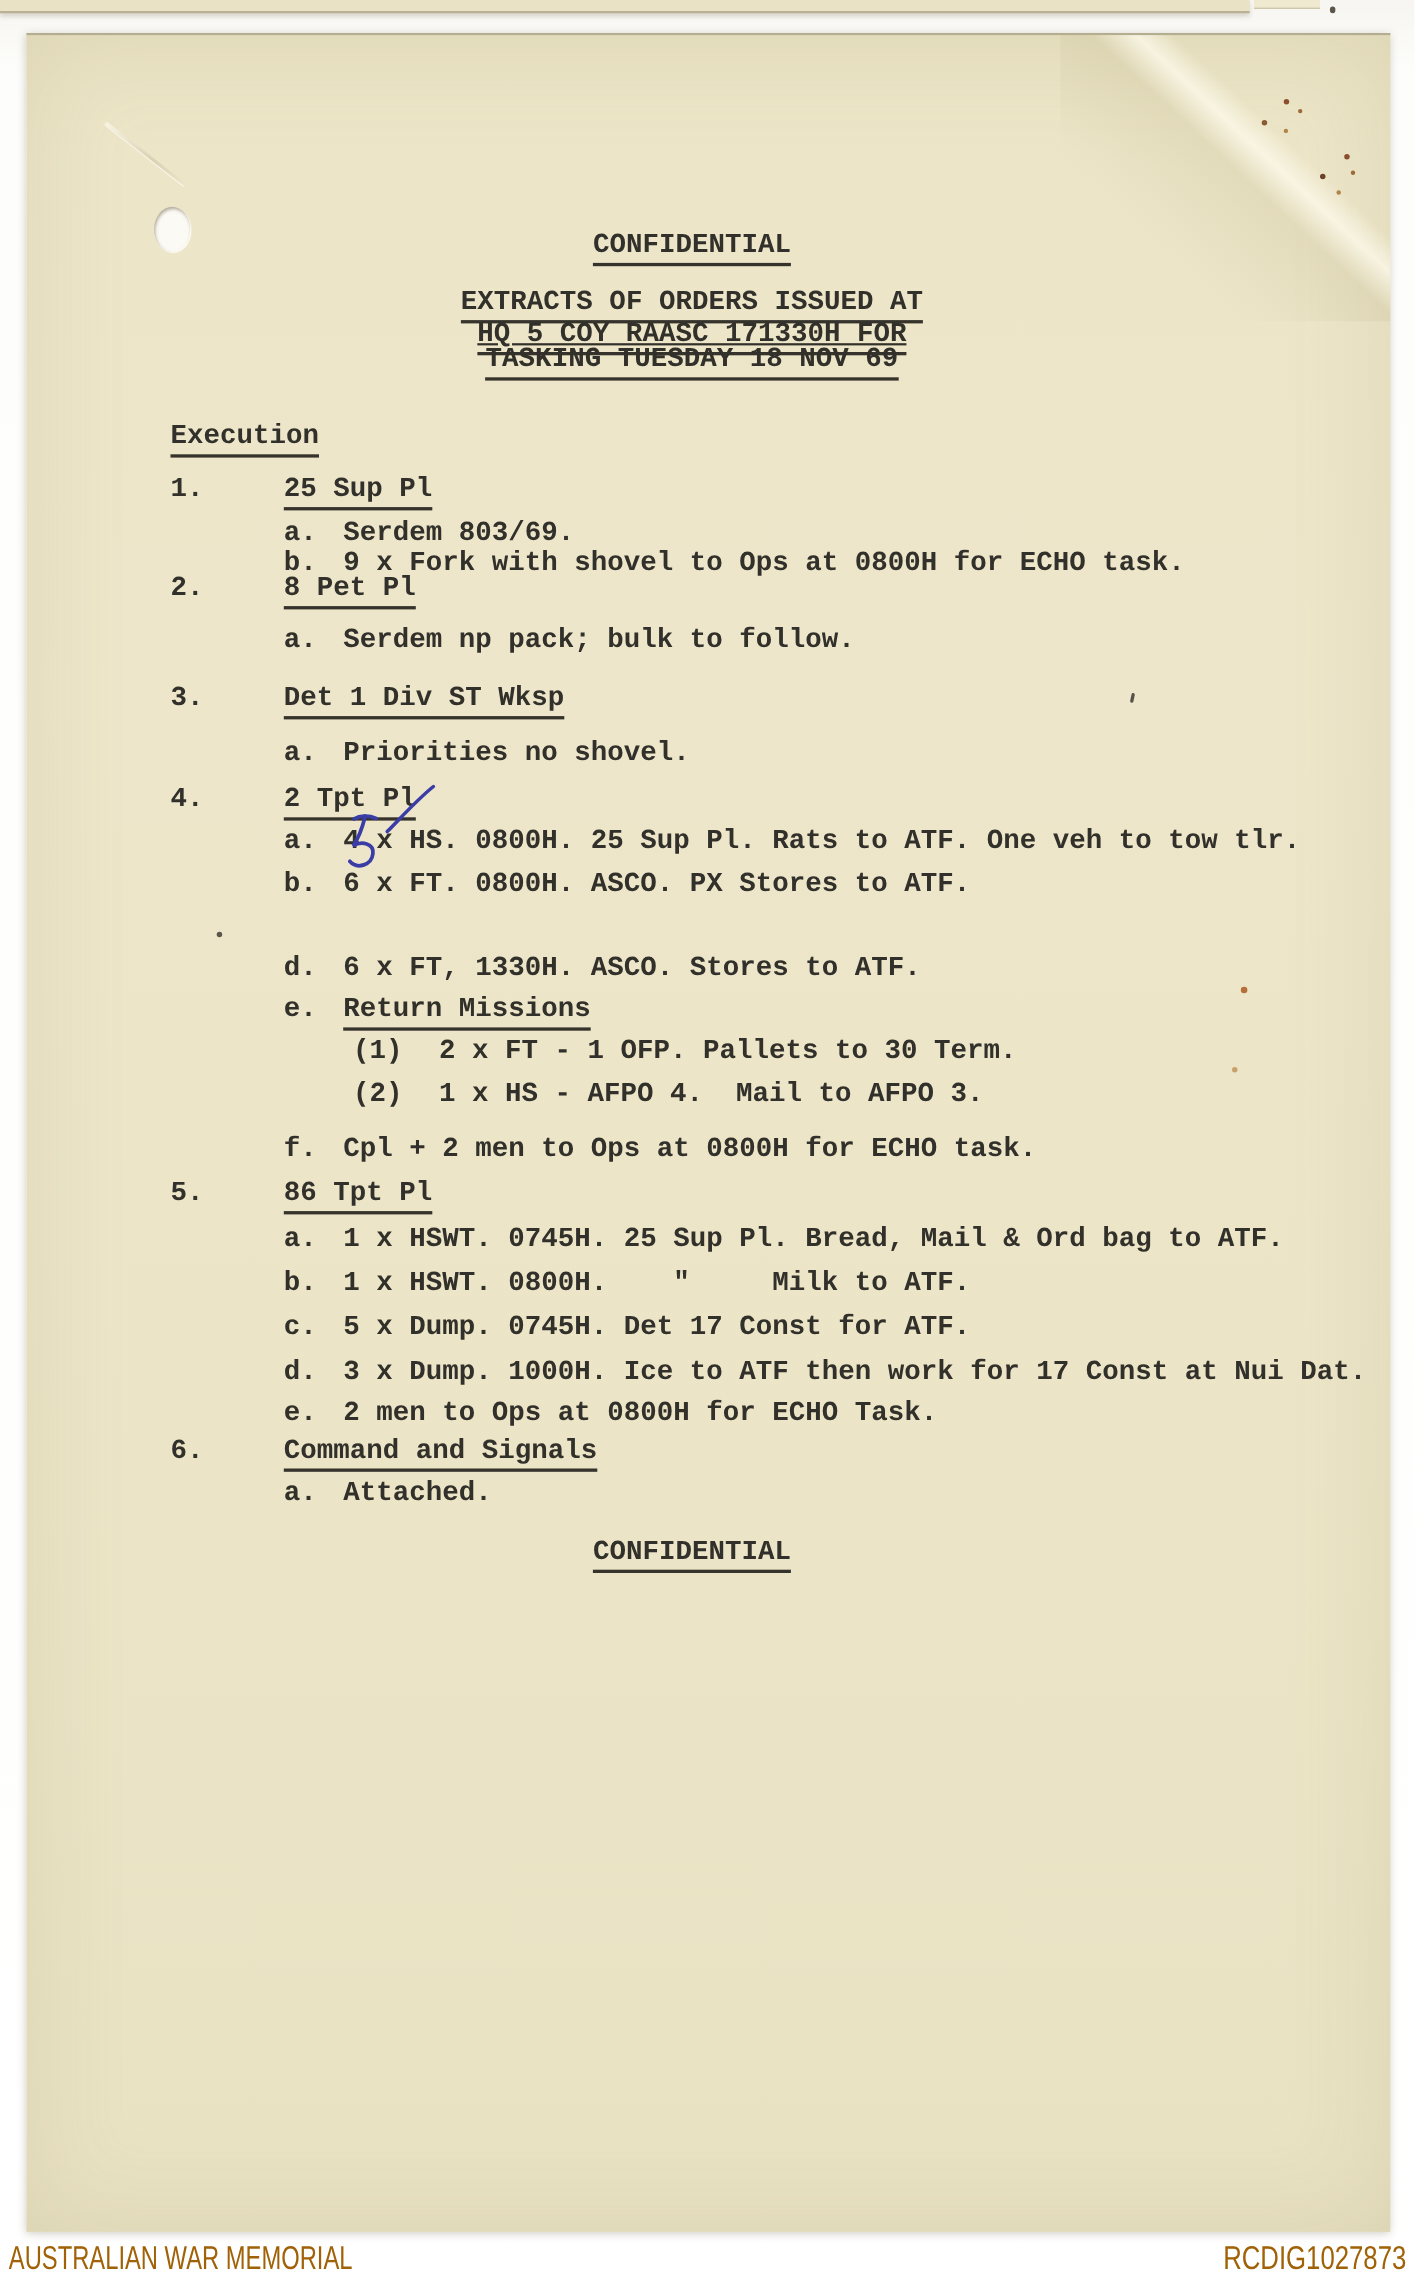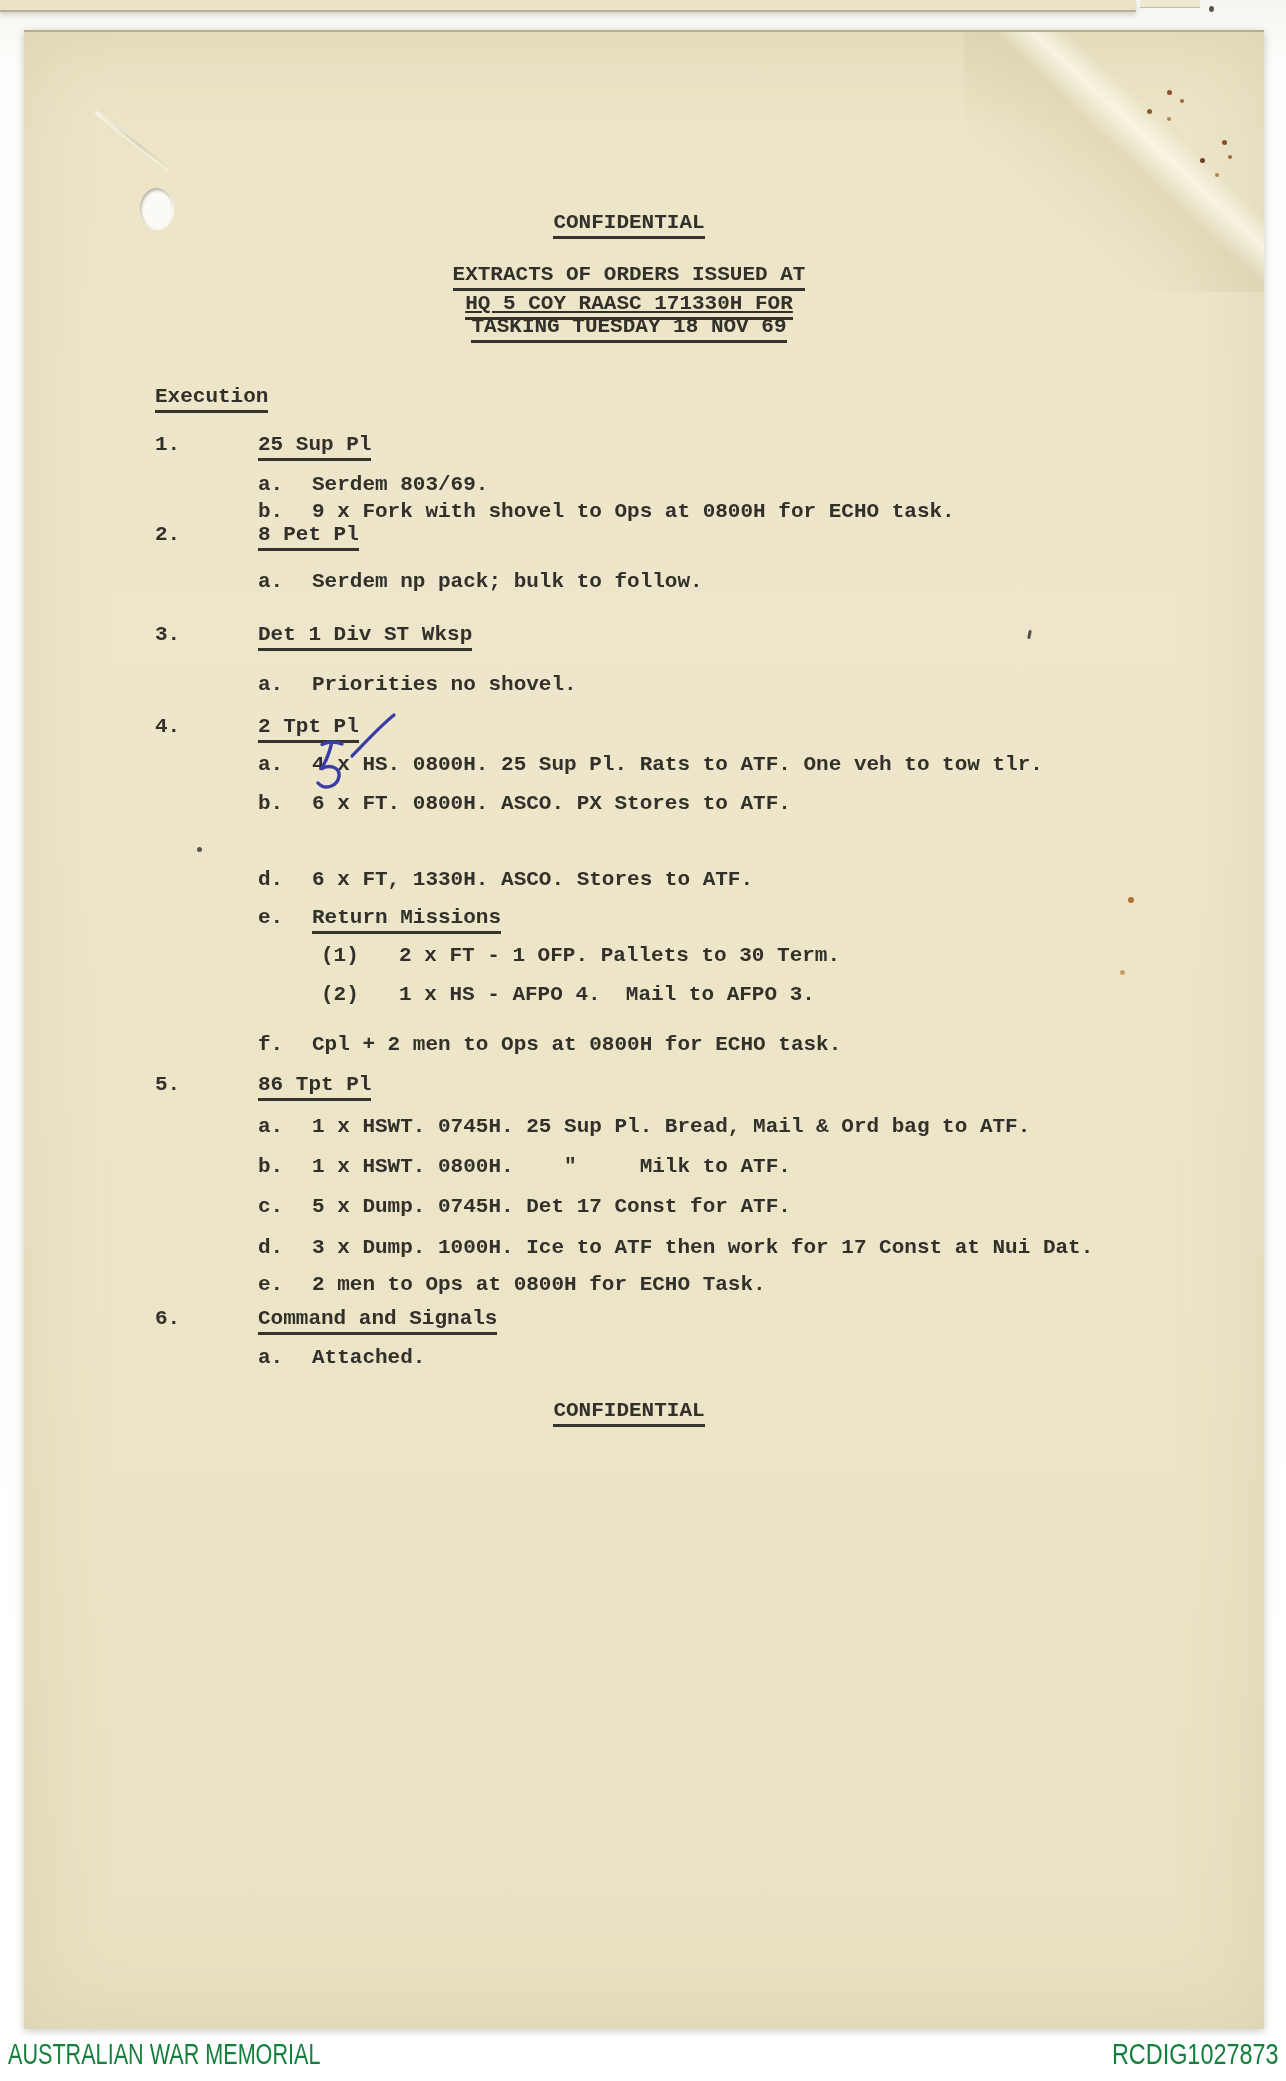--- a/index.html
+++ b/index.html
@@ -18,21 +18,21 @@
   .top-sliver2{
     position:absolute;left:1140px;top:0;width:60px;height:7px;
     background:#efe9d0;border-bottom:1px solid #c5bda0;
   }
   
   .page{
     position:absolute;left:24px;top:30px;width:1240px;height:1997px;
     background:linear-gradient(180deg,#eae3c4 0%,#ece5c8 6%,#ede6ca 30%,#ebe4c6 70%,#e8e1c2 100%);
     border-top:2px solid #b5ad8f;
     box-shadow:0 2px 8px rgba(90,80,50,.30), inset 0 0 90px rgba(160,148,105,.18);
-    color:#32302a;font-size:21px;line-height:25px;font-weight:bold;
+    color:#32302a;font-size:25px;line-height:25px;font-weight:bold;
   }
   .fold-tr{
     position:absolute;right:0;top:0;width:300px;height:260px;pointer-events:none;
     background:linear-gradient(223deg, rgba(255,255,252,0) 34%, rgba(253,250,236,.75) 40%, rgba(201,192,152,.28) 47%, rgba(201,192,152,0) 72%);
   }
   .crease-tl{
     position:absolute;left:72px;top:78px;width:92px;height:3px;
     transform:rotate(38deg);transform-origin:left center;border-radius:2px;
     background:linear-gradient(90deg,#f7f3e2,#d9d2b4 60%,rgba(217,210,180,0));
     box-shadow:0 1px 1px rgba(255,255,250,.8);
@@ -52,21 +52,21 @@
   .sub2{left:297px;}
   .sub2 .lbl{display:inline-block;width:78px;}
   .u{border-bottom:3px solid #35332c;padding-bottom:2px;}
   .header-block{position:absolute;left:370px;width:470px;text-align:center;}
   .header-block .line{position:absolute;left:0;right:0;white-space:pre;}
   
   .ink{position:absolute;pointer-events:none;}
   
   .footerbar{
     position:absolute;left:0;right:0;bottom:0;height:40px;background:#ffffff;
-    font-family:"Liberation Sans","DejaVu Sans",sans-serif;color:#15803d;
+    font-family:"Liberation Sans","DejaVu Sans",sans-serif;color:#a16207;
   }
   .footerbar .left{
     position:absolute;left:8px;bottom:10px;font-size:30px;letter-spacing:0px;
     transform:scaleX(.72);transform-origin:left bottom;white-space:nowrap;
   }
   .footerbar .right{
     position:absolute;right:8px;bottom:10px;font-size:30px;
     transform:scaleX(.78);transform-origin:right bottom;white-space:nowrap;
   }
 </style>

